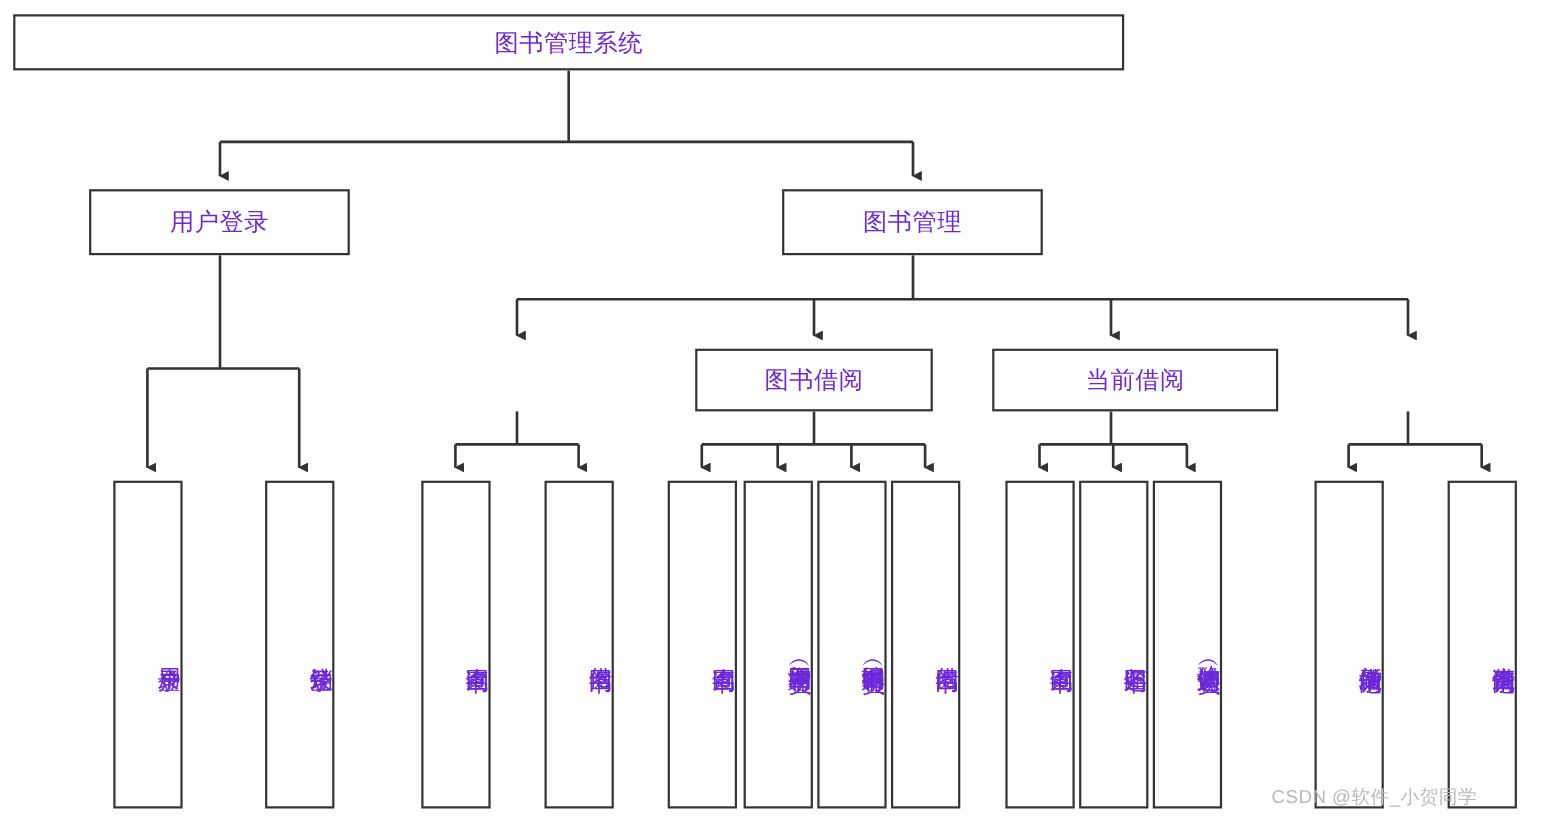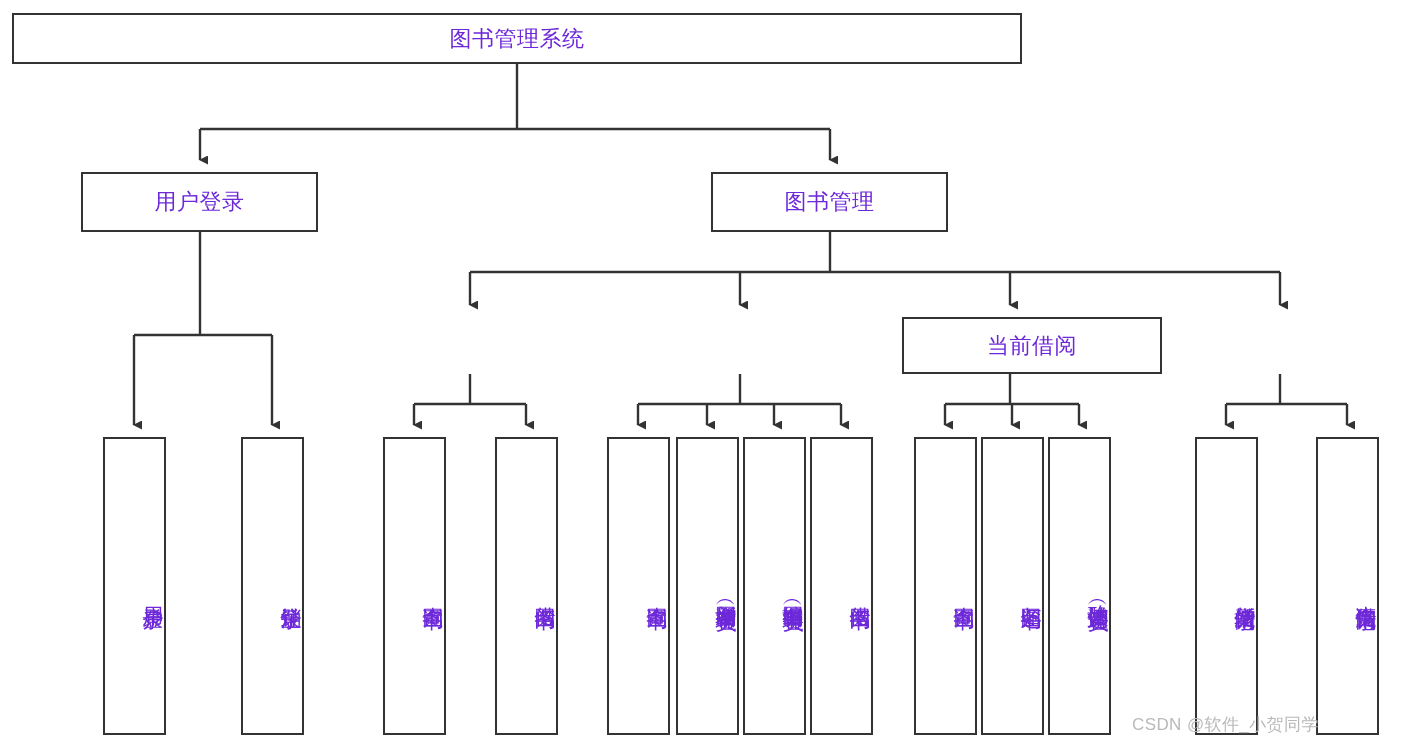--- a/index.html
+++ b/index.html
@@ -56,21 +56,21 @@
   .node.vert .node-label {
     writing-mode: vertical-rl;
     text-orientation: upright;
     font-size: 21px;
     line-height: 1.05;
     letter-spacing: 1px;
     white-space: normal;
   }
   .watermark {
     position: absolute;
-    left: 1132px;
+    left: 1156px;
     top: 713px;
     font-size: 17px;
     color: #b9b9b9;
     white-space: nowrap;
     letter-spacing: 0.4px;
   }
 </style>
 </head>
 <body>
 
@@ -151,20 +151,23 @@
 
   <div class="node horiz" style="left:81px; top:172px; width:237px; height:60px;">
     <span class="node-label">用户登录</span>
   </div>
 
   <div class="node horiz" style="left:711px; top:172px; width:237px; height:60px;">
     <span class="node-label">图书管理</span>
   </div>
 
 
+  <div class="node horiz" style="left:632px; top:317px; width:216px; height:57px;">
+    <span class="node-label">图书借阅</span>
+  </div>
 
   <div class="node horiz" style="left:902px; top:317px; width:260px; height:57px;">
     <span class="node-label">当前借阅</span>
   </div>
 
 
   <div class="node vert" style="left:103px; top:437px; width:63px; height:298px;">
     <span class="node-label">用户登录</span>
   </div>
 

